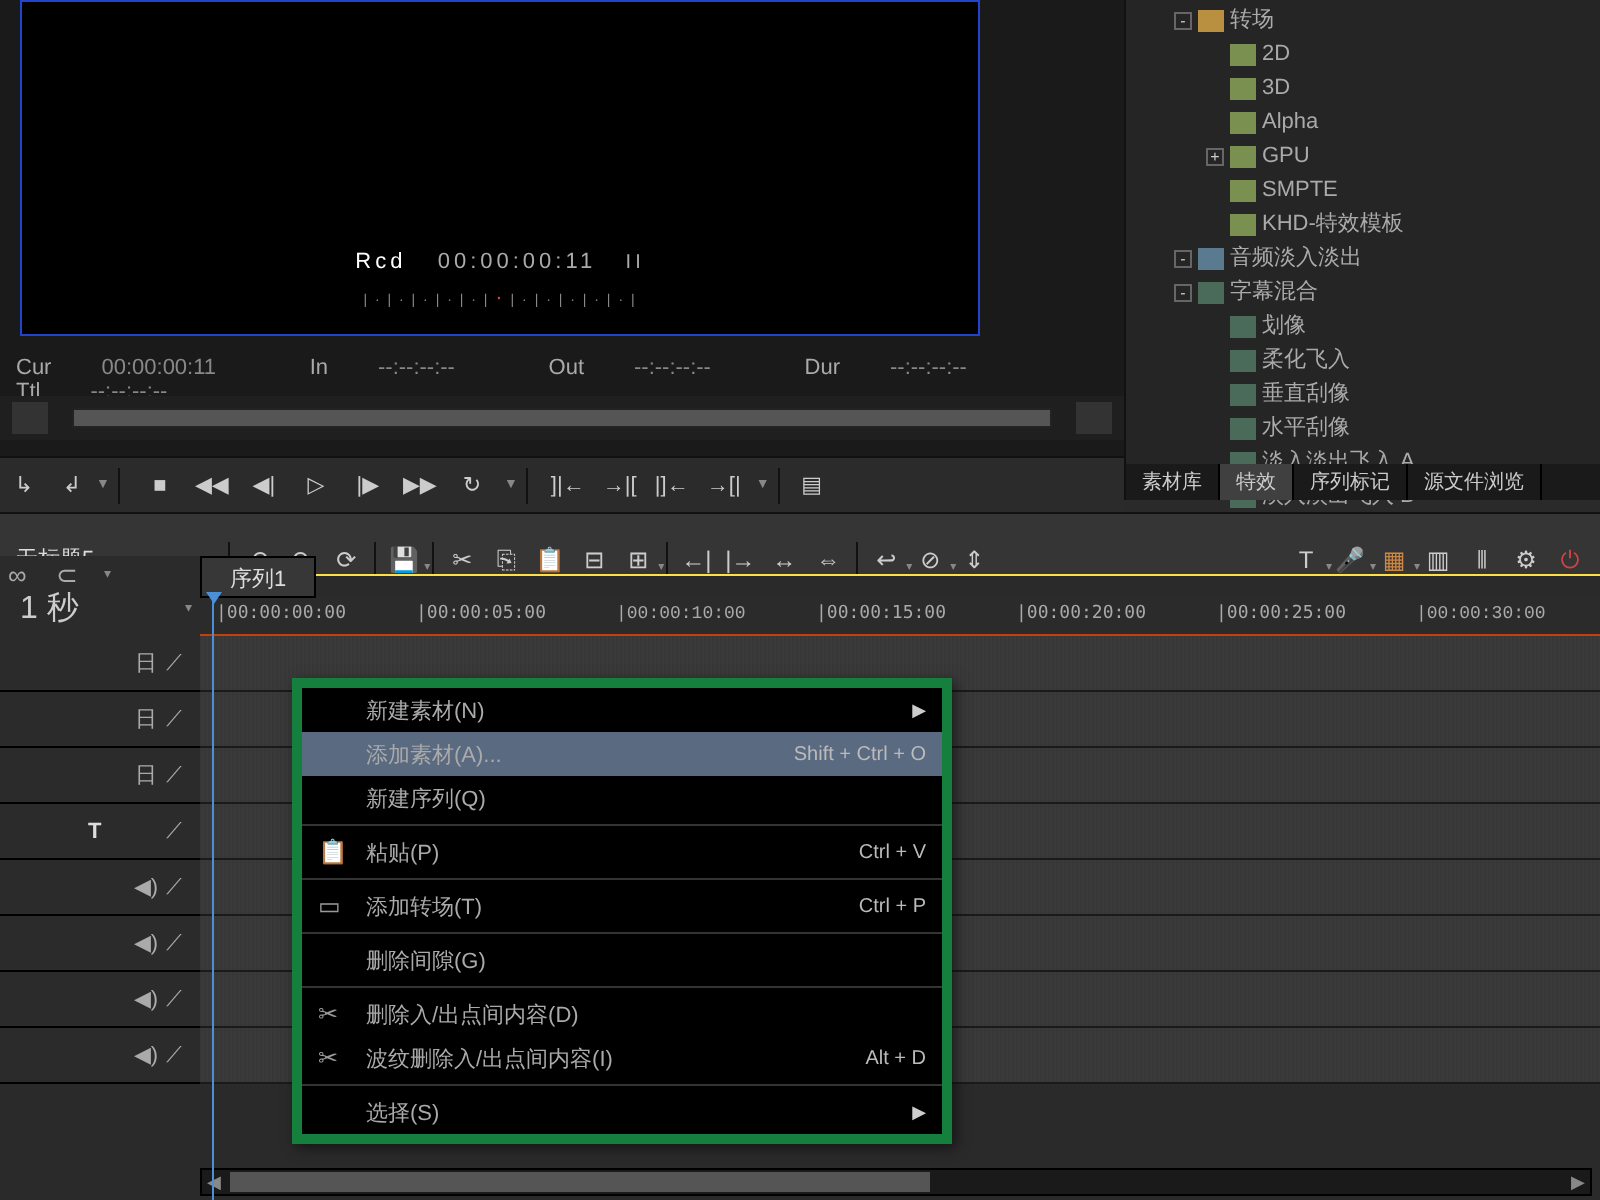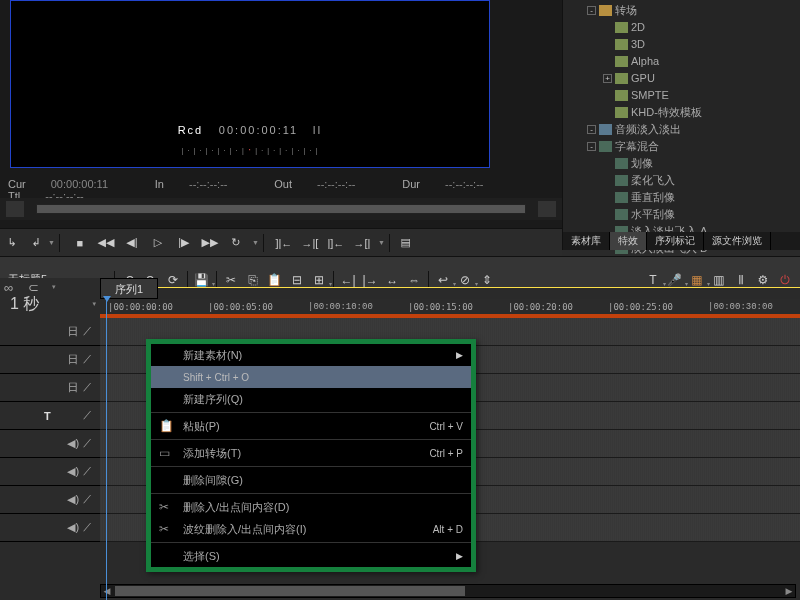--- a/index.html
+++ b/index.html
@@ -39,21 +39,21 @@
 .tb-ico{width:16px;height:14px;margin:0 3px;color:#ccc;font-size:12px;text-align:center;position:relative}
 .tb-ico .dd{font-size:6px;position:absolute;right:-5px;bottom:0;color:#888}
 .tb-sep{width:1px;height:16px;background:#111;margin:0 3px}
 .timeline-hdr{position:absolute;left:0;top:278px;width:100px;height:40px;background:#2b2b2b}
 .timeline-hdr .tool-row{display:flex;align-items:center;height:18px;padding:0 4px}
 .timeline-hdr .tool-row .i{width:18px;height:14px;margin-right:6px;font-size:13px;color:#aaa}
 .scale{height:16px;display:flex;align-items:center;padding-left:4px}
 .scale-lbl{font-size:16px;color:#ccc;padding:2px 6px}
 .seq-tab-bar{position:absolute;left:100px;top:278px;height:21px;background:#1a1a1a;display:flex}
 .seq-tab{padding:3px 14px;font-size:11px;color:#ddd;background:#373737;border:1px solid #000}
-.ruler{position:absolute;left:100px;top:299px;width:700px;height:19px;background:#2b2b2b;border-bottom:4px solid #c2410c}
+.ruler{position:absolute;left:100px;top:299px;width:700px;height:19px;background:#2b2b2b;border-bottom:1px solid #c2410c}
 .ruler-tc{position:absolute;top:3px;font-size:9px;color:#aaa;font-family:monospace}
 .playhead{position:absolute;left:106px;top:296px;width:1px;height:304px;background:#4a8fd8;z-index:5}
 .playhead::before{content:"";position:absolute;top:0;left:-3px;width:0;height:0;border-left:4px solid transparent;border-right:4px solid transparent;border-top:6px solid #4a8fd8}
 .tracks-left{position:absolute;left:0;top:318px;width:100px;background:#2b2b2b}
 .track-hdr{height:28px;border-bottom:1px solid #000;display:flex;align-items:center;justify-content:flex-end;padding-right:6px;position:relative}
 .track-hdr .tname{position:absolute;left:44px;font-size:11px;color:#ddd}
 .track-hdr .end{width:14px;font-size:11px;color:#aaa;text-align:center}
 .track-hdr.tx .tname{font-weight:bold}
 .tracks-right{position:absolute;left:100px;top:318px;width:700px;background:#373737}
 .track-lane{height:28px;border-bottom:1px solid #1a1a1a;background:repeating-linear-gradient(90deg,#373737 0,#373737 1px,#3a3a3a 1px,#3a3a3a 2px)}
@@ -358,20 +358,21 @@
 </div>
 
 <div class="context-menu" id="ctxMenu">
     <div class="ctx-item">
       <span class="ico-slot"></span>
       <span class="lbl">新建素材(N)</span>
       <span class="arrow">▶</span>
     </div>
     <div class="ctx-item hl">
       <span class="ico-slot"></span>
+      <span class="lbl">添加素材(A)...</span>
       <span class="sc">Shift + Ctrl + O</span>
     </div>
     <div class="ctx-item">
       <span class="ico-slot"></span>
       <span class="lbl">新建序列(Q)</span>
     </div>
     <div class="ctx-sep"></div>
     <div class="ctx-item disabled">
       <span class="ico-slot">📋</span>
       <span class="lbl">粘贴(P)</span>

